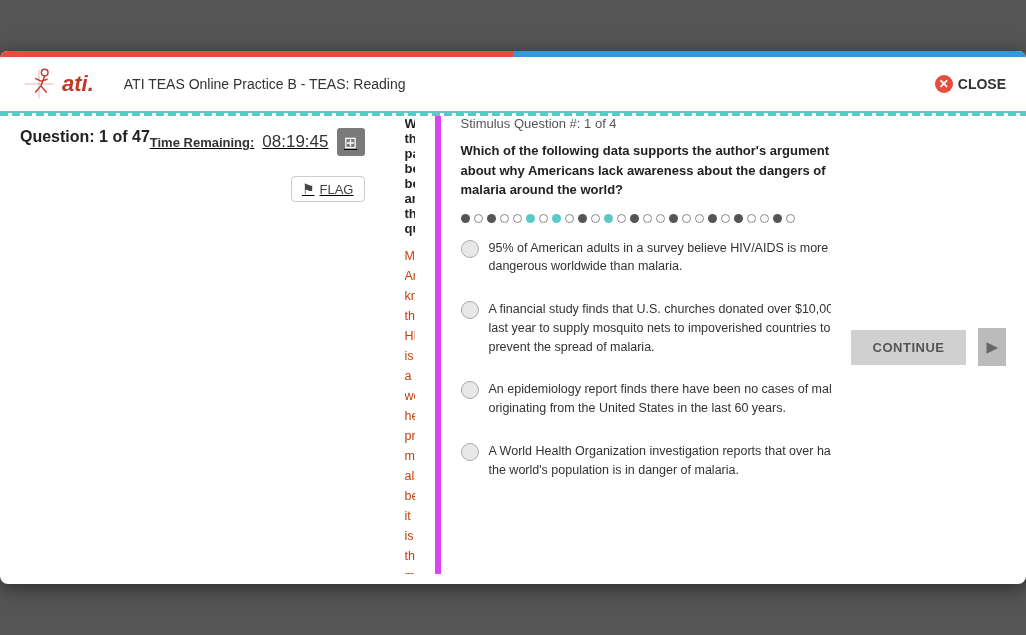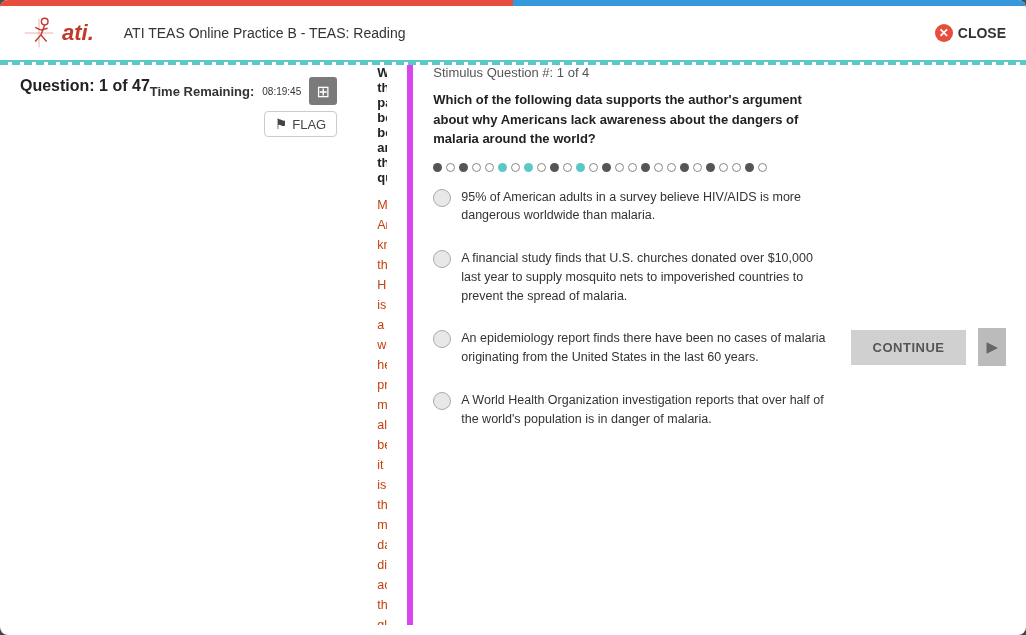--- a/index.html
+++ b/index.html
@@ -6,21 +6,21 @@
     body {
       background: #555;
       display: flex;
       justify-content: center;
       align-items: center;
       min-height: 100vh;
       font-family: Arial, sans-serif;
     }
     .window {
       width: 1026px;
-      height: 635px;
+      height: 533px;
       background: #fff;
       border-radius: 8px;
       overflow: hidden;
       box-shadow: 0 4px 20px rgba(0,0,0,0.5);
       display: flex;
       flex-direction: column;
     }
     .top-bar {
       height: 6px;
       background: linear-gradient(to right, #e74c3c 50%, #3498db 50%);
@@ -96,34 +96,35 @@
     }
     .question-num {
       font-size: 16px;
       font-weight: bold;
       color: #222;
     }
     .timer-area {
       display: flex;
       flex-direction: column;
       align-items: flex-end;
-      gap: 6px;
+      gap: 20px;
+      text-decoration: underline;
     }
     .timer-row {
       display: flex;
       align-items: center;
       gap: 8px;
     }
     .timer-label {
       font-size: 13px;
       font-weight: bold;
       color: #333;
     }
     .timer-value {
-      font-size: 10px;
+      font-size: 17px;
       color: #333;
     }
     .calc-icon {
       width: 28px;
       height: 28px;
       background: #7a7a7a;
       border-radius: 3px;
       display: flex;
       align-items: center;
       justify-content: center;

